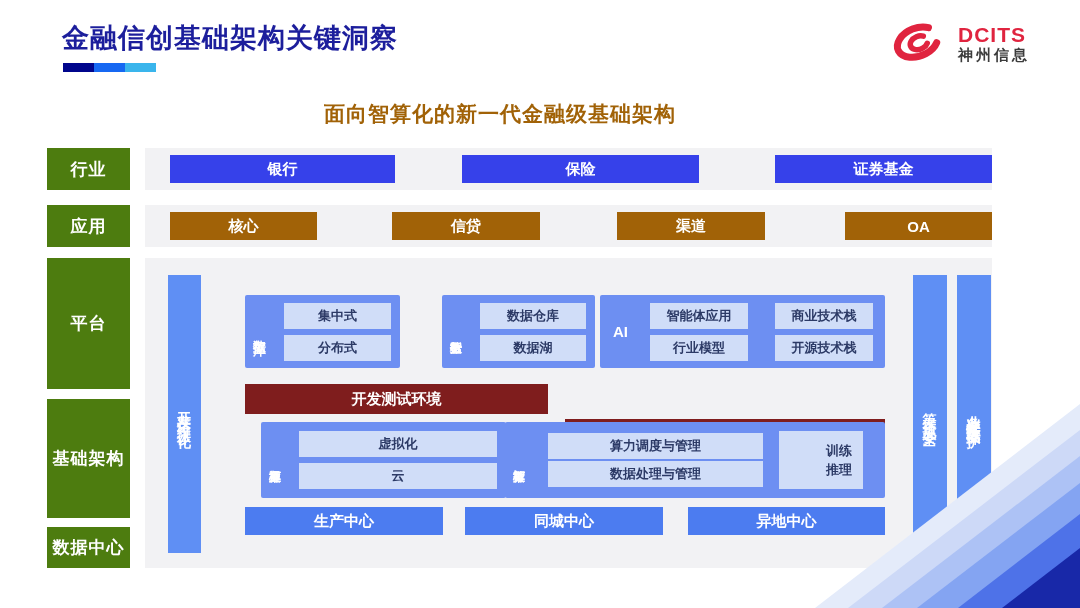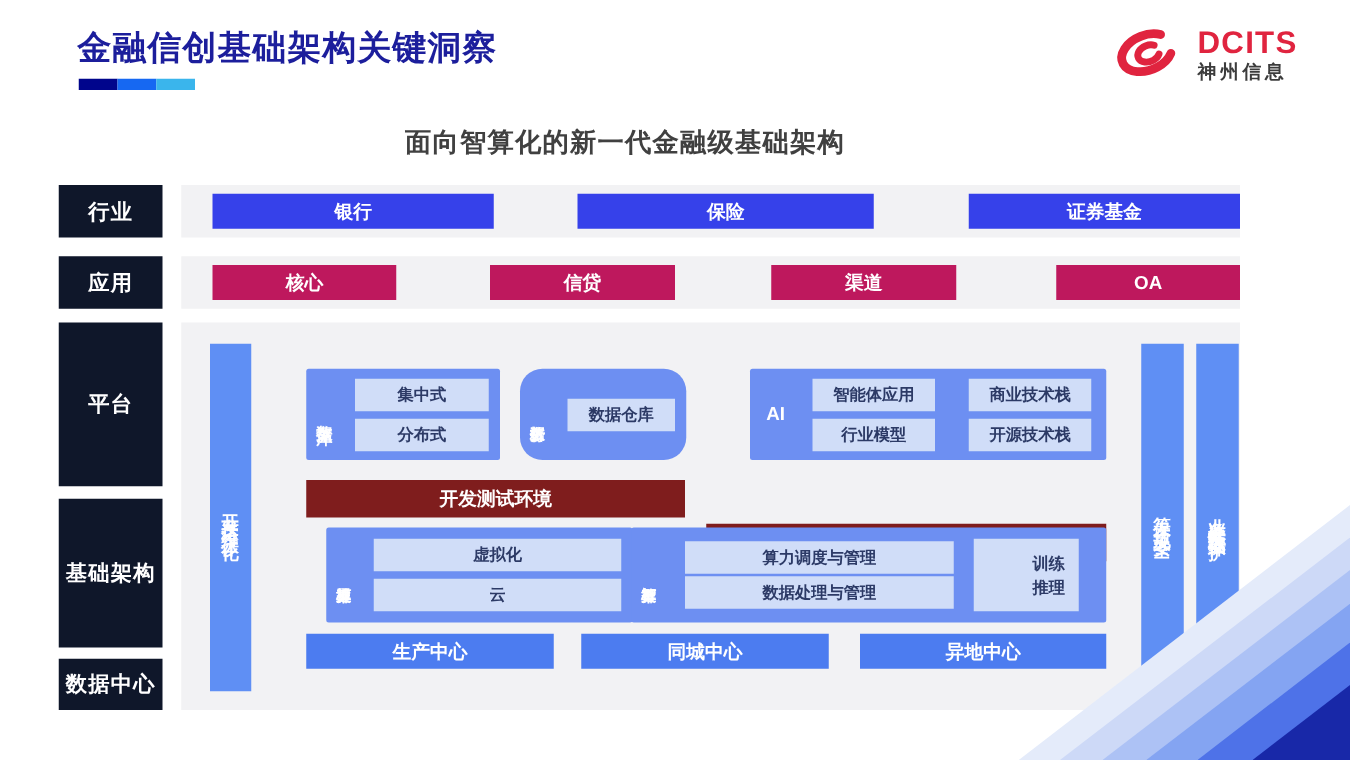--- a/index.html
+++ b/index.html
@@ -9,36 +9,36 @@
 
   
   .title { position:absolute; left:62px; top:20px; font-size:27px; font-weight:bold; color:#1c1e9c; letter-spacing:1px; }
   .underline { position:absolute; left:63px; top:63px; display:flex; }
   .underline span { width:31px; height:9px; display:block; }
   .u1 { background:#00058c; } .u2 { background:#1668f2; } .u3 { background:#3ab5ec; }
 
   .logo { position:absolute; left:888px; top:16px; display:flex; align-items:center; }
   .logo-swirl { width:64px; height:56px; }
   .logo-text { display:flex; flex-direction:column; margin-left:6px; }
-  .logo-brand { color:#e0243f; font-weight:bold; font-size:25px; letter-spacing:1px; line-height:1.1; }
+  .logo-brand { color:#e0243f; font-weight:bold; font-size:21px; letter-spacing:1px; line-height:1.1; }
   .logo-company { color:#3c3c3c; font-weight:bold; font-size:15px; letter-spacing:3px; }
 
-  .subtitle { position:absolute; left:0; right:80px; top:100px; text-align:center; font-size:21px; font-weight:bold; color:#404040; letter-spacing:1px; }
+  .subtitle { position:absolute; left:0; right:80px; top:100px; text-align:center; font-size:21px; font-weight:bold; color:#a16207; letter-spacing:1px; }
 
   
-  .rowlabel { position:absolute; left:47px; width:83px; background:#0f172a; color:#fff; font-weight:bold;
+  .rowlabel { position:absolute; left:47px; width:83px; background:#4d7c0f; color:#fff; font-weight:bold;
               display:flex; align-items:center; justify-content:center; font-size:17px; letter-spacing:1px; }
 
   
   .band { position:absolute; left:145px; width:847px; background:#f2f2f4; }
 
   
   .btn { position:absolute; color:#fff; font-weight:bold; display:flex; align-items:center; justify-content:center; }
   .btn-dark { top:155px; height:28px; background:#3641ea; font-size:15px; }
-  .btn-mid  { top:212px; height:28px; background:#be185d; font-size:15px;text-align:right; }
+  .btn-mid  { top:212px; height:28px; background:#a16207; font-size:15px;text-align:right; }
   .center-bar { top:507px; height:28px; background:#4c7cf0; font-size:15px; }
 
   
   .vbar { position:absolute; top:275px; height:278px; width:33px; background:#5f8ff4; color:#fff; font-weight:bold;
           font-size:14px; writing-mode:vertical-rl; text-orientation:upright; letter-spacing:4px;
           display:flex; align-items:center; justify-content:center; }
 
   
   .group { position:absolute; background:#6d8ff2; border-radius:2px; display:flex; align-items:center; }
   .glabel { writing-mode:vertical-rl; text-orientation:upright; color:#fff; font-weight:bold; font-size:13px;
@@ -116,24 +116,25 @@
   <div class="vbar" style="left:957px;width:34px;letter-spacing:2px;">业务连续性及数据保护</div>
 
   <div class="group" style="left:245px;top:295px;width:155px;height:73px;">
     <div class="glabel">数据库</div>
     <div class="gitems">
       <div class="gitem">集中式</div>
       <div class="gitem">分布式</div>
     </div>
   </div>
 
-  <div class="group" style="left:416px;top:295px;width:133px;height:73px;border-radius:18px;">
+  <div class="group" style="left:442px;top:295px;width:153px;height:73px;">
     <div class="glabel" style="font-size:12px;letter-spacing:0;">数据分析</div>
     <div class="gitems">
       <div class="gitem">数据仓库</div>
+      <div class="gitem">数据湖</div>
     </div>
   </div>
 
   <div class="group" style="left:600px;top:295px;width:285px;height:73px;">
     <div class="glabel-h">AI</div>
     <div class="gitems-grid">
       <div class="gitem">智能体应用</div>
       <div class="gitem">商业技术栈</div>
       <div class="gitem">行业模型</div>
       <div class="gitem">开源技术栈</div>

